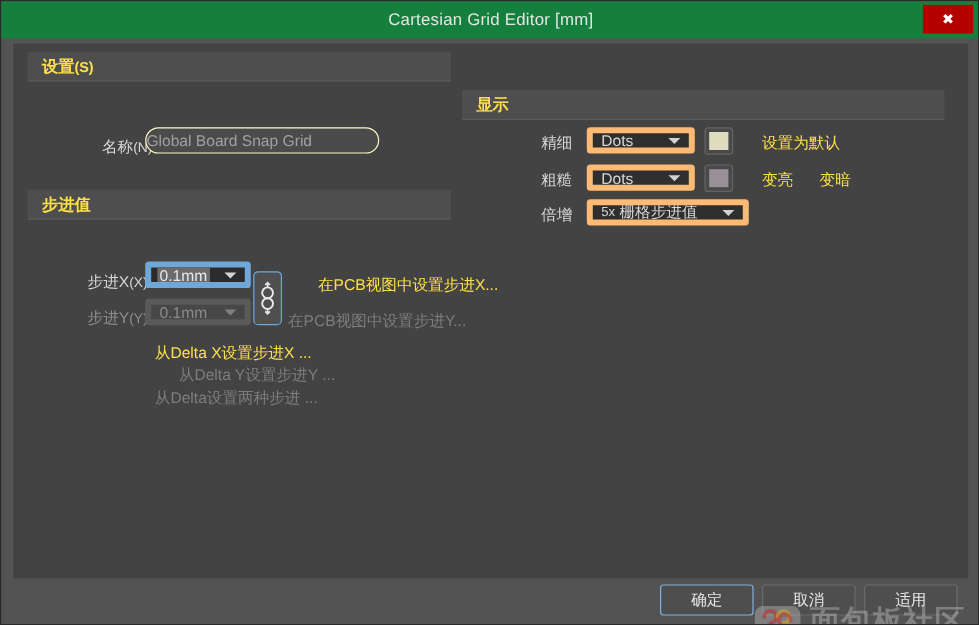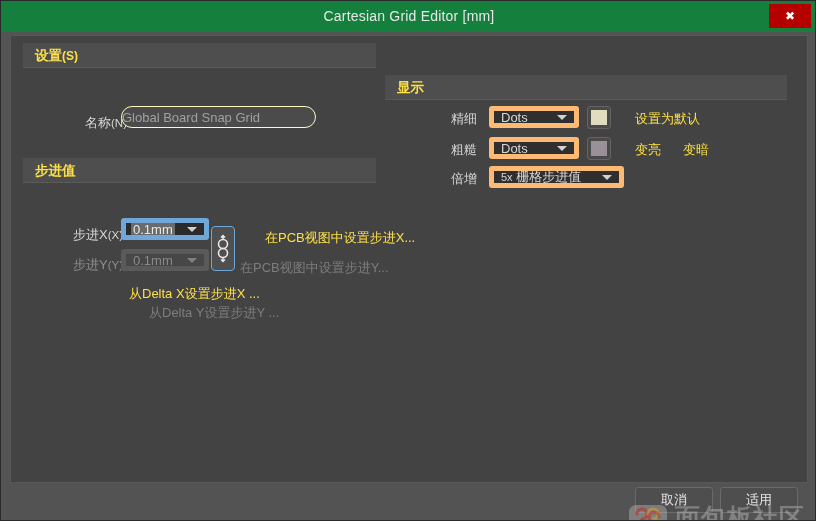--- a/index.html
+++ b/index.html
@@ -323,20 +323,21 @@
         <path d="M11 9 L11 13 M9 10.5 L11 8.5 L13 10.5" stroke="#e8e8e8" stroke-width="1.4" fill="none"></path>
         <path d="M11 34 L11 30 M9 32.5 L11 34.5 L13 32.5" stroke="#e8e8e8" stroke-width="1.4" fill="none"></path>
       </svg>
     </div>
 
     <span class="link" style="left:234px; top:193px;margin-left:20px;">在PCB视图中设置步进X...</span>
     <span class="link" style="left:118px; top:249px;">从Delta X设置步进X ...</span>
 
     <span class="link dim" style="left:229px; top:223px;">在PCB视图中设置步进Y...</span>
     <span class="link dim" style="left:118px; top:268px;margin-left:20px;">从Delta Y设置步进Y ...</span>
+    <span class="link dim" style="left:118px; top:287px;">从Delta设置两种步进 ...</span>
 
     <div class="group grp-display">
       <div class="group-header">
         <span class="group-title">显示</span>
       </div>
     </div>
 
     <span class="lbl" style="left:440px; top:74px;">精细</span>
     <div class="combo" style="left:478px; top:70px; width:90px; height:22px;">
       <span class="val">Dots</span>
@@ -360,20 +361,21 @@
 
     <span class="lbl" style="left:440px; top:134px;">倍增</span>
     <div class="combo multiplier" style="left:478px; top:130px; width:135px; height:22px;">
       <span class="val"><span class="x">5x</span>&nbsp;<span>栅格步进值</span></span>
       <span class="arrow"></span>
     </div>
 
 
   </div>
 
+  <button class="btn primary" style="left:549px; top:486px; width:78px; height:26px;">确定</button>
   <button class="btn" style="left:634px; top:486px; width:78px; height:26px;">取消</button>
   <button class="btn" style="left:719px; top:486px; width:78px; height:26px;">适用</button>
 
   <div class="watermark">
     <div class="wm-logo">
       <svg width="38" height="38" viewBox="0 0 38 38">
         <g fill="none" stroke-width="3.2" stroke-linecap="round">
           <path d="M8 9 a5 5 0 1 1 5 5" stroke="rgba(200,40,40,0.55)"></path>
           <path d="M19 9 a5 5 0 1 1 5 5" stroke="rgba(210,170,40,0.55)"></path>
           <path d="M30 12 a5 5 0 1 0 -5 5" stroke="rgba(200,40,40,0.5)"></path>

